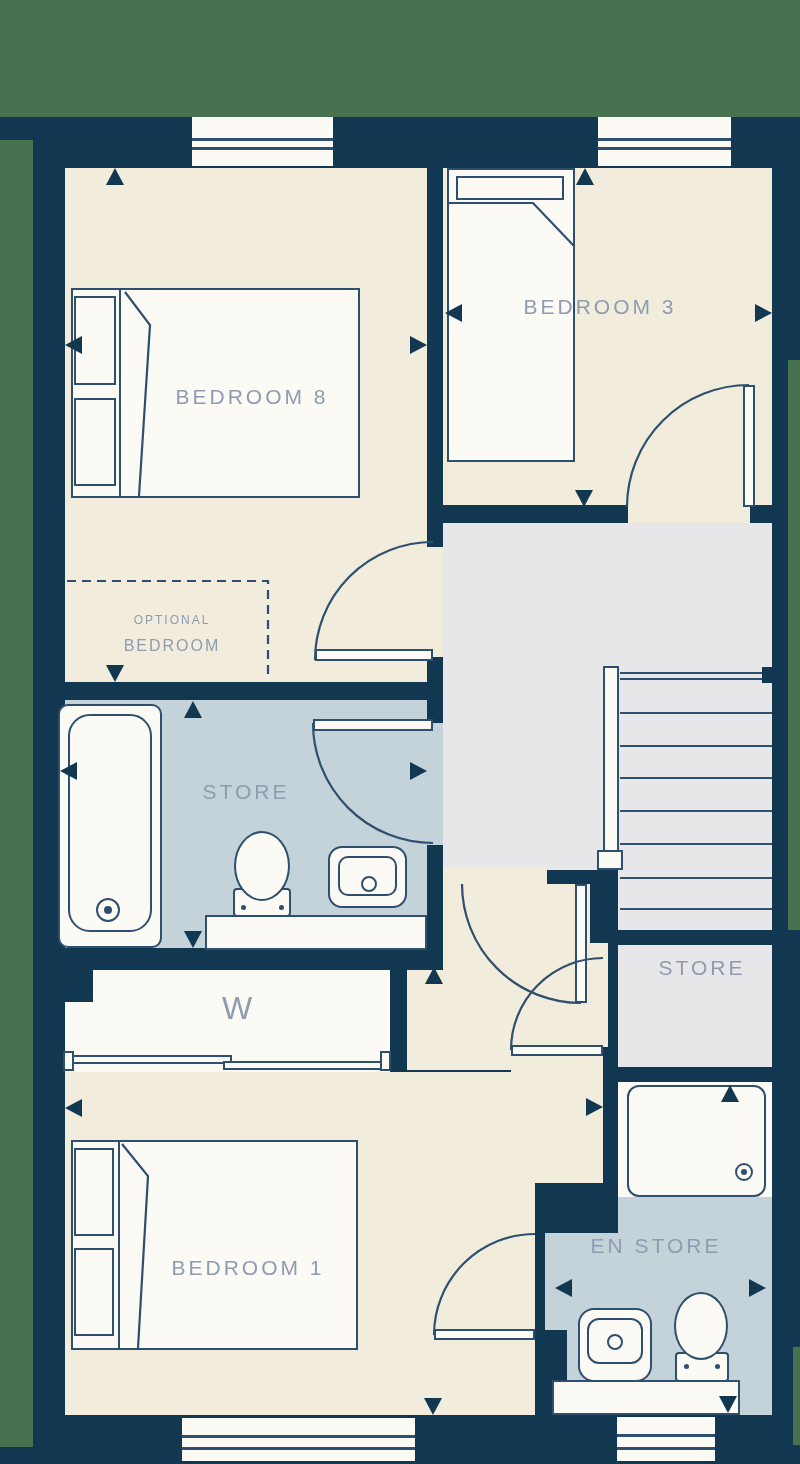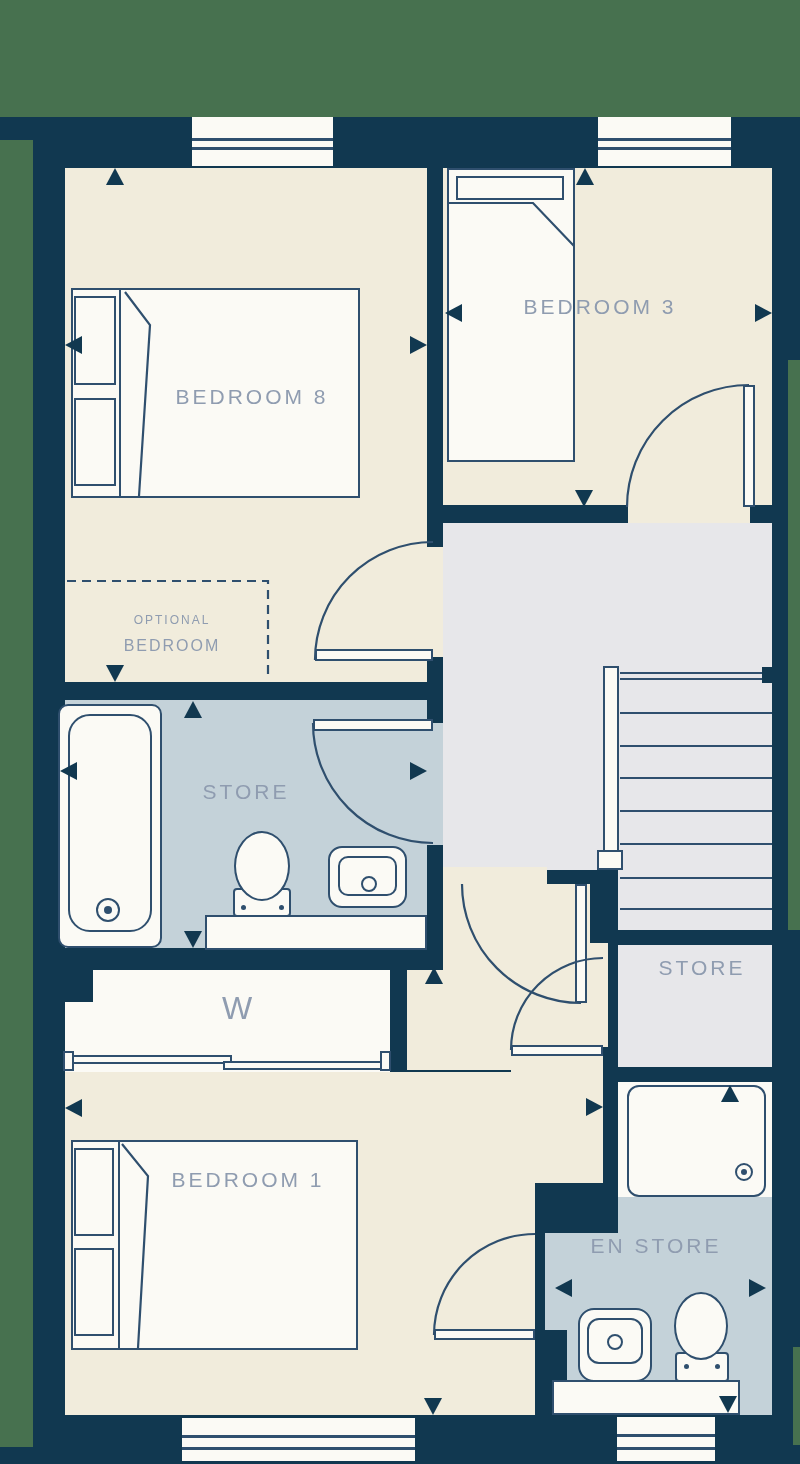--- a/index.html
+++ b/index.html
@@ -169,21 +169,21 @@
   <div class="mk right" style="left:586px;top:1098px;"></div>
   <div class="mk left" style="left:65px;top:1099px;"></div>
   <div class="mk down" style="left:424px;top:1398px;"></div>
   <div class="mk up" style="left:721px;top:1085px;"></div>
   <div class="mk left" style="left:555px;top:1279px;"></div>
   <div class="mk right" style="left:749px;top:1279px;"></div>
   <div class="mk down" style="left:719px;top:1396px;"></div>
 
   <div class="lbl" style="left:252px;top:397px;">BEDROOM 8</div>
   <div class="lbl" style="left:600px;top:307px;">BEDROOM 3</div>
-  <div class="lbl" style="left:248px;top:1180px;">BEDROOM 1</div>
+  <div class="lbl" style="left:248px;top:1268px;">BEDROOM 1</div>
   <div class="lbl" style="left:246px;top:792px;">STORE</div>
   <div class="lbl" style="left:702px;top:968px;text-align:right;">STORE</div>
   <div class="lbl" style="left:656px;top:1246px;">EN STORE</div>
   <div class="lbl" style="left:237px;top:1008px;font-size:32px;letter-spacing:0;">W</div>
   <div class="lbl" style="left:172px;top:620px;font-size:12px;letter-spacing:2px;">OPTIONAL</div>
   <div class="lbl" style="left:172px;top:646px;font-size:16px;letter-spacing:2px;">BEDROOM</div>
 
 </div>
 
 </body></html>

